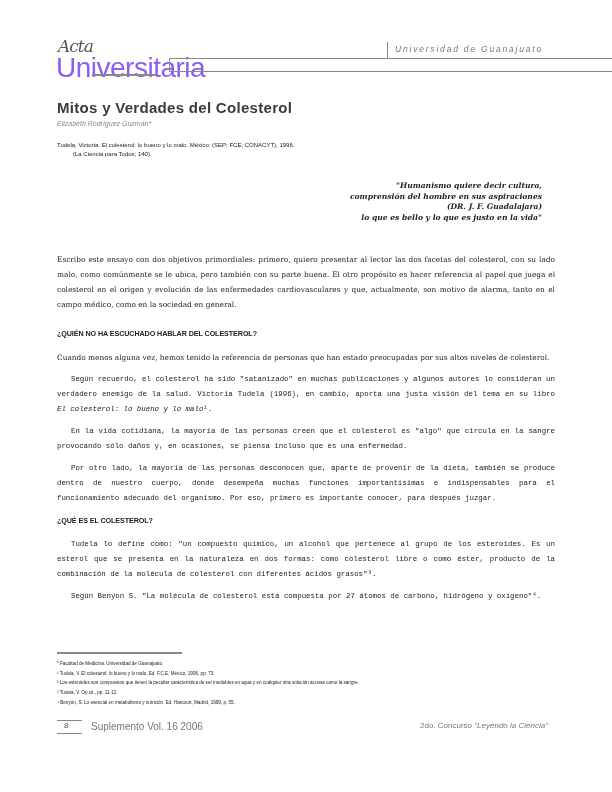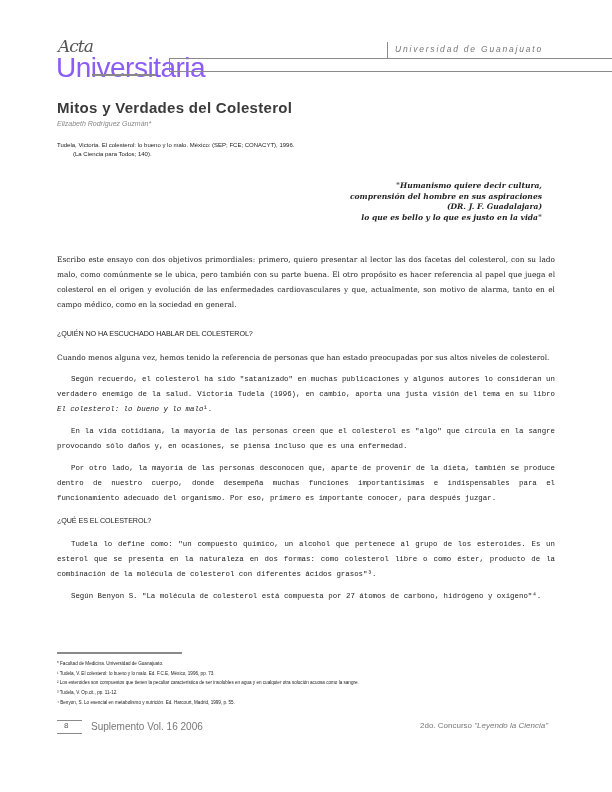--- a/index.html
+++ b/index.html
@@ -20,21 +20,21 @@
   .ref1 { left: 57px; top: 141px; font-family: "Liberation Sans", sans-serif; font-size: 6px; color: #222; line-height: 9px; }
   .ref1 .indent { padding-left: 16px; display: block; }
 
   
   .epigraph { right: 70px; top: 181px; width: 260px; text-align: right; font-family: "DejaVu Serif", serif; font-style: italic; font-weight: bold; font-size: 7.6px; line-height: 10.5px; color: #222; }
 
   
   .body { left: 57px; width: 498px; font-family: "DejaVu Serif", serif; font-size: 7.4px; line-height: 15px; color: #1a1a1a; text-align: justify; }
   .body p { margin: 0 0 7px 0; }
   .body p.ind { text-indent: 14px; font-family: Liberation Mono, monospace; }
-  .body h3 { font-family: "Liberation Sans", sans-serif; font-weight: normal; font-size: 7.2px; margin: 0 0 9px 0; color: #222; letter-spacing: -0.1px; }
+  .body h3 { font-family: "Liberation Sans", sans-serif; font-weight: bold; font-size: 7.2px; margin: 0 0 9px 0; color: #222; letter-spacing: -0.1px; }
   .body em { font-style: italic; }
 
   
   .fn-rule { left: 57px; top: 652px; width: 125px; height: 2px; background: #8a8a8a; }
   .footnotes { left: 57px; top: 659px; width: 500px; font-family: "Liberation Sans", sans-serif; font-size: 4.6px; line-height: 9.7px; color: #222; }
   .footnotes div { white-space: nowrap; }
 
   
   .pg-rule { left: 57px; top: 720px; width: 25px; height: 1px; background: #8a8a8a; }
   .pg-num { left: 64px; top: 721px; font-family: "Liberation Sans", sans-serif; font-size: 8px; color: #555; }

